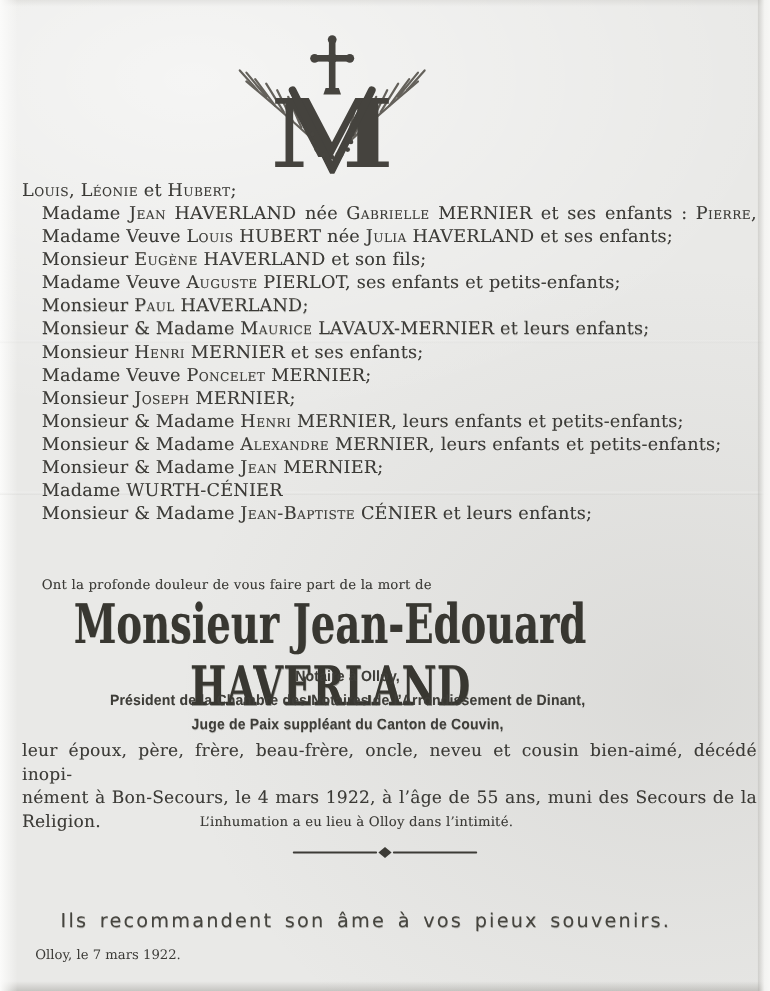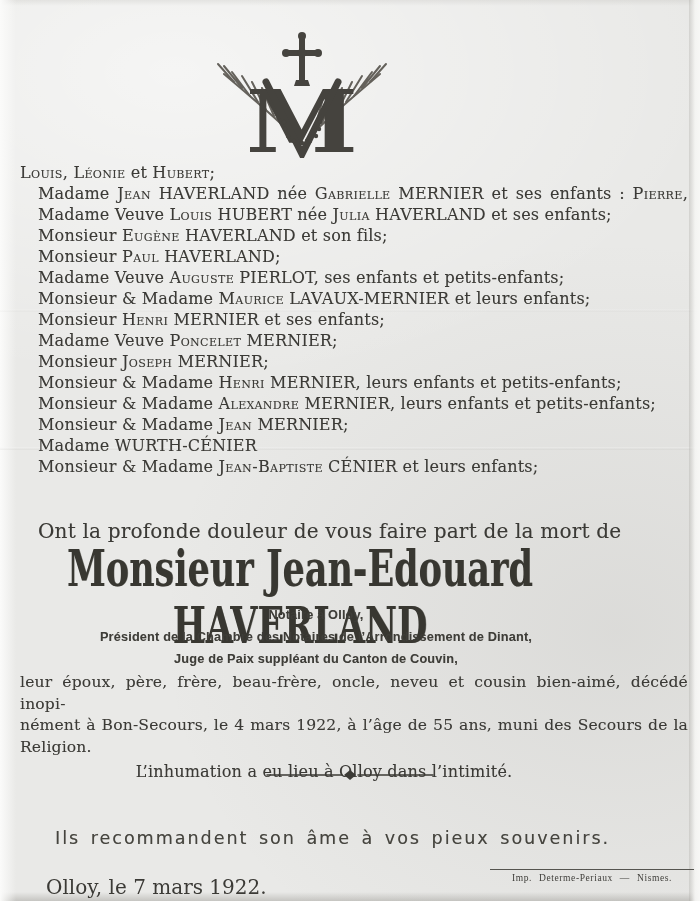--- a/index.html
+++ b/index.html
@@ -26,48 +26,48 @@
 
   .textblock{position:absolute;left:20px;width:668px;}
   .tl{margin:0;font-size:16px;line-height:21px;letter-spacing:.2px;
       text-shadow:.2px .2px 0 rgba(60,58,52,.3);}
   .ind{padding-left:18px;}
   .jst{text-align:justify;text-align-last:justify;}
   .sc{font-variant:small-caps;letter-spacing:.4px;}
 
   .family{top:162px;}
   .announce{top:521px;}
-  .announce .tl{font-size:20px;}
+  .announce .tl{font-size:12px;}
 
   .name-title{position:absolute;top:547px;left:0;width:600px;text-align:center;margin:0;}
   .name-title span{display:inline-block;
     font-family:"DejaVu Serif",serif;font-weight:bold;font-size:35px;line-height:40px;
     letter-spacing:0px;color:#383731;transform:scale(1.0,1.42);transform-origin:50% 20%;
     text-shadow:.4px .4px 0 rgba(56,55,49,.45);}
 
   .titles{position:absolute;top:604px;left:0;width:632px;text-align:center;}
   .titles .tl{font-family:"Liberation Sans","DejaVu Sans",sans-serif;font-weight:bold;
     font-size:13.5px;line-height:22px;letter-spacing:.2px;color:#3e3d38;
     transform:scaleX(.94);transform-origin:50% 50%;}
 
   .obituary{top:672px;}
   .obituary .tl,.service .tl{font-size:15.5px;line-height:21.5px;}
   .inhumation{top:737px;text-align:center;padding-right:60px;box-sizing:border-box;}
-  .inhumation .tl{font-size:16px;margin-top:24px;}
+  .inhumation .tl{font-size:12px;}
 
   .ornament{position:absolute;top:766px;left:265px;width:170px;height:12px;}
 
   .service{top:782px;}
 
   .motto{position:absolute;top:828px;left:55px;margin:0;
     font-family:"DejaVu Sans","Liberation Sans",sans-serif;font-weight:normal;
     font-size:17.5px;letter-spacing:2px;word-spacing:3px;color:#45443e;
     text-shadow:.3px .3px 0 rgba(60,58,52,.35);}
 
-  .dateline{position:absolute;top:857px;left:28px;margin:18px;font-size:20px;color:#3b3a36;}
+  .dateline{position:absolute;top:857px;left:28px;margin:4px;font-size:12px;color:#3b3a36;}
 
   .printer{position:absolute;top:869px;left:490px;width:204px;
     border-top:1px solid #55544f;padding-top:3px;
     font-family:"Liberation Serif",serif;font-size:9.5px;letter-spacing:.6px;
     word-spacing:4px;color:#3f3e3a;text-align:center;}
 </style>
 </head>
 <body>
 
 <div class="page">
@@ -109,22 +109,22 @@
           <circle cx="106" cy="92" r="2.2"></circle>
       </g>
     </svg>
   </div>
 
   <div class="textblock family">
       <p class="tl"><span class="sc">Louis</span><span>, </span><span class="sc">Léonie</span><span> et </span><span class="sc">Hubert</span><span>;</span></p>
       <p class="tl ind jst"><span>Madame </span><span class="sc">Jean</span><span> HAVERLAND née </span><span class="sc">Gabrielle</span><span> MERNIER et ses enfants : </span><span class="sc">Pierre</span><span>,</span></p>
       <p class="tl ind"><span>Madame Veuve </span><span class="sc">Louis</span><span> HUBERT née </span><span class="sc">Julia</span><span> HAVERLAND et ses enfants;</span></p>
       <p class="tl ind"><span>Monsieur </span><span class="sc">Eugène</span><span> HAVERLAND et son fils;</span></p>
+      <p class="tl ind"><span>Madame Veuve </span><span class="sc">Auguste</span><span> PIERLOT, ses enfants et petits-enfants;</span></p>
       <p class="tl ind"><span>Monsieur </span><span class="sc">Paul</span><span> HAVERLAND;</span></p>
-      <p class="tl ind"><span>Madame Veuve </span><span class="sc">Auguste</span><span> PIERLOT, ses enfants et petits-enfants;</span></p>
       <p class="tl ind"><span>Monsieur &amp; Madame </span><span class="sc">Maurice</span><span> LAVAUX-MERNIER et leurs enfants;</span></p>
       <p class="tl ind"><span>Monsieur </span><span class="sc">Henri</span><span> MERNIER et ses enfants;</span></p>
       <p class="tl ind"><span>Madame Veuve </span><span class="sc">Poncelet</span><span> MERNIER;</span></p>
       <p class="tl ind"><span>Monsieur </span><span class="sc">Joseph</span><span> MERNIER;</span></p>
       <p class="tl ind"><span>Monsieur &amp; Madame </span><span class="sc">Henri</span><span> MERNIER, leurs enfants et petits-enfants;</span></p>
       <p class="tl ind"><span>Monsieur &amp; Madame </span><span class="sc">Alexandre</span><span> MERNIER, leurs enfants et petits-enfants;</span></p>
       <p class="tl ind"><span>Monsieur &amp; Madame </span><span class="sc">Jean</span><span> MERNIER;</span></p>
       <p class="tl ind"><span>Madame WURTH-CÉNIER</span></p>
       <p class="tl ind"><span>Monsieur &amp; Madame </span><span class="sc">Jean-Baptiste</span><span> CÉNIER et leurs enfants;</span></p>
     </div>
@@ -159,15 +159,14 @@
       <path d="M93 6 L168 6" stroke="#3c3b36" stroke-width="1.6" stroke-linecap="round"></path>
       <polygon points="85,1 91,6 85,11 79,6" fill="#3c3b36"></polygon>
     </svg>
   </div>
 
 
   <p class="motto">Ils recommandent son âme à vos pieux souvenirs.</p>
 
   <p class="dateline">Olloy, le 7 mars 1922.</p>
 
-  <div class="printer">Imp. Determe-Periaux  —  Nismes.</div>
 
 </div>
 
 </body></html>

